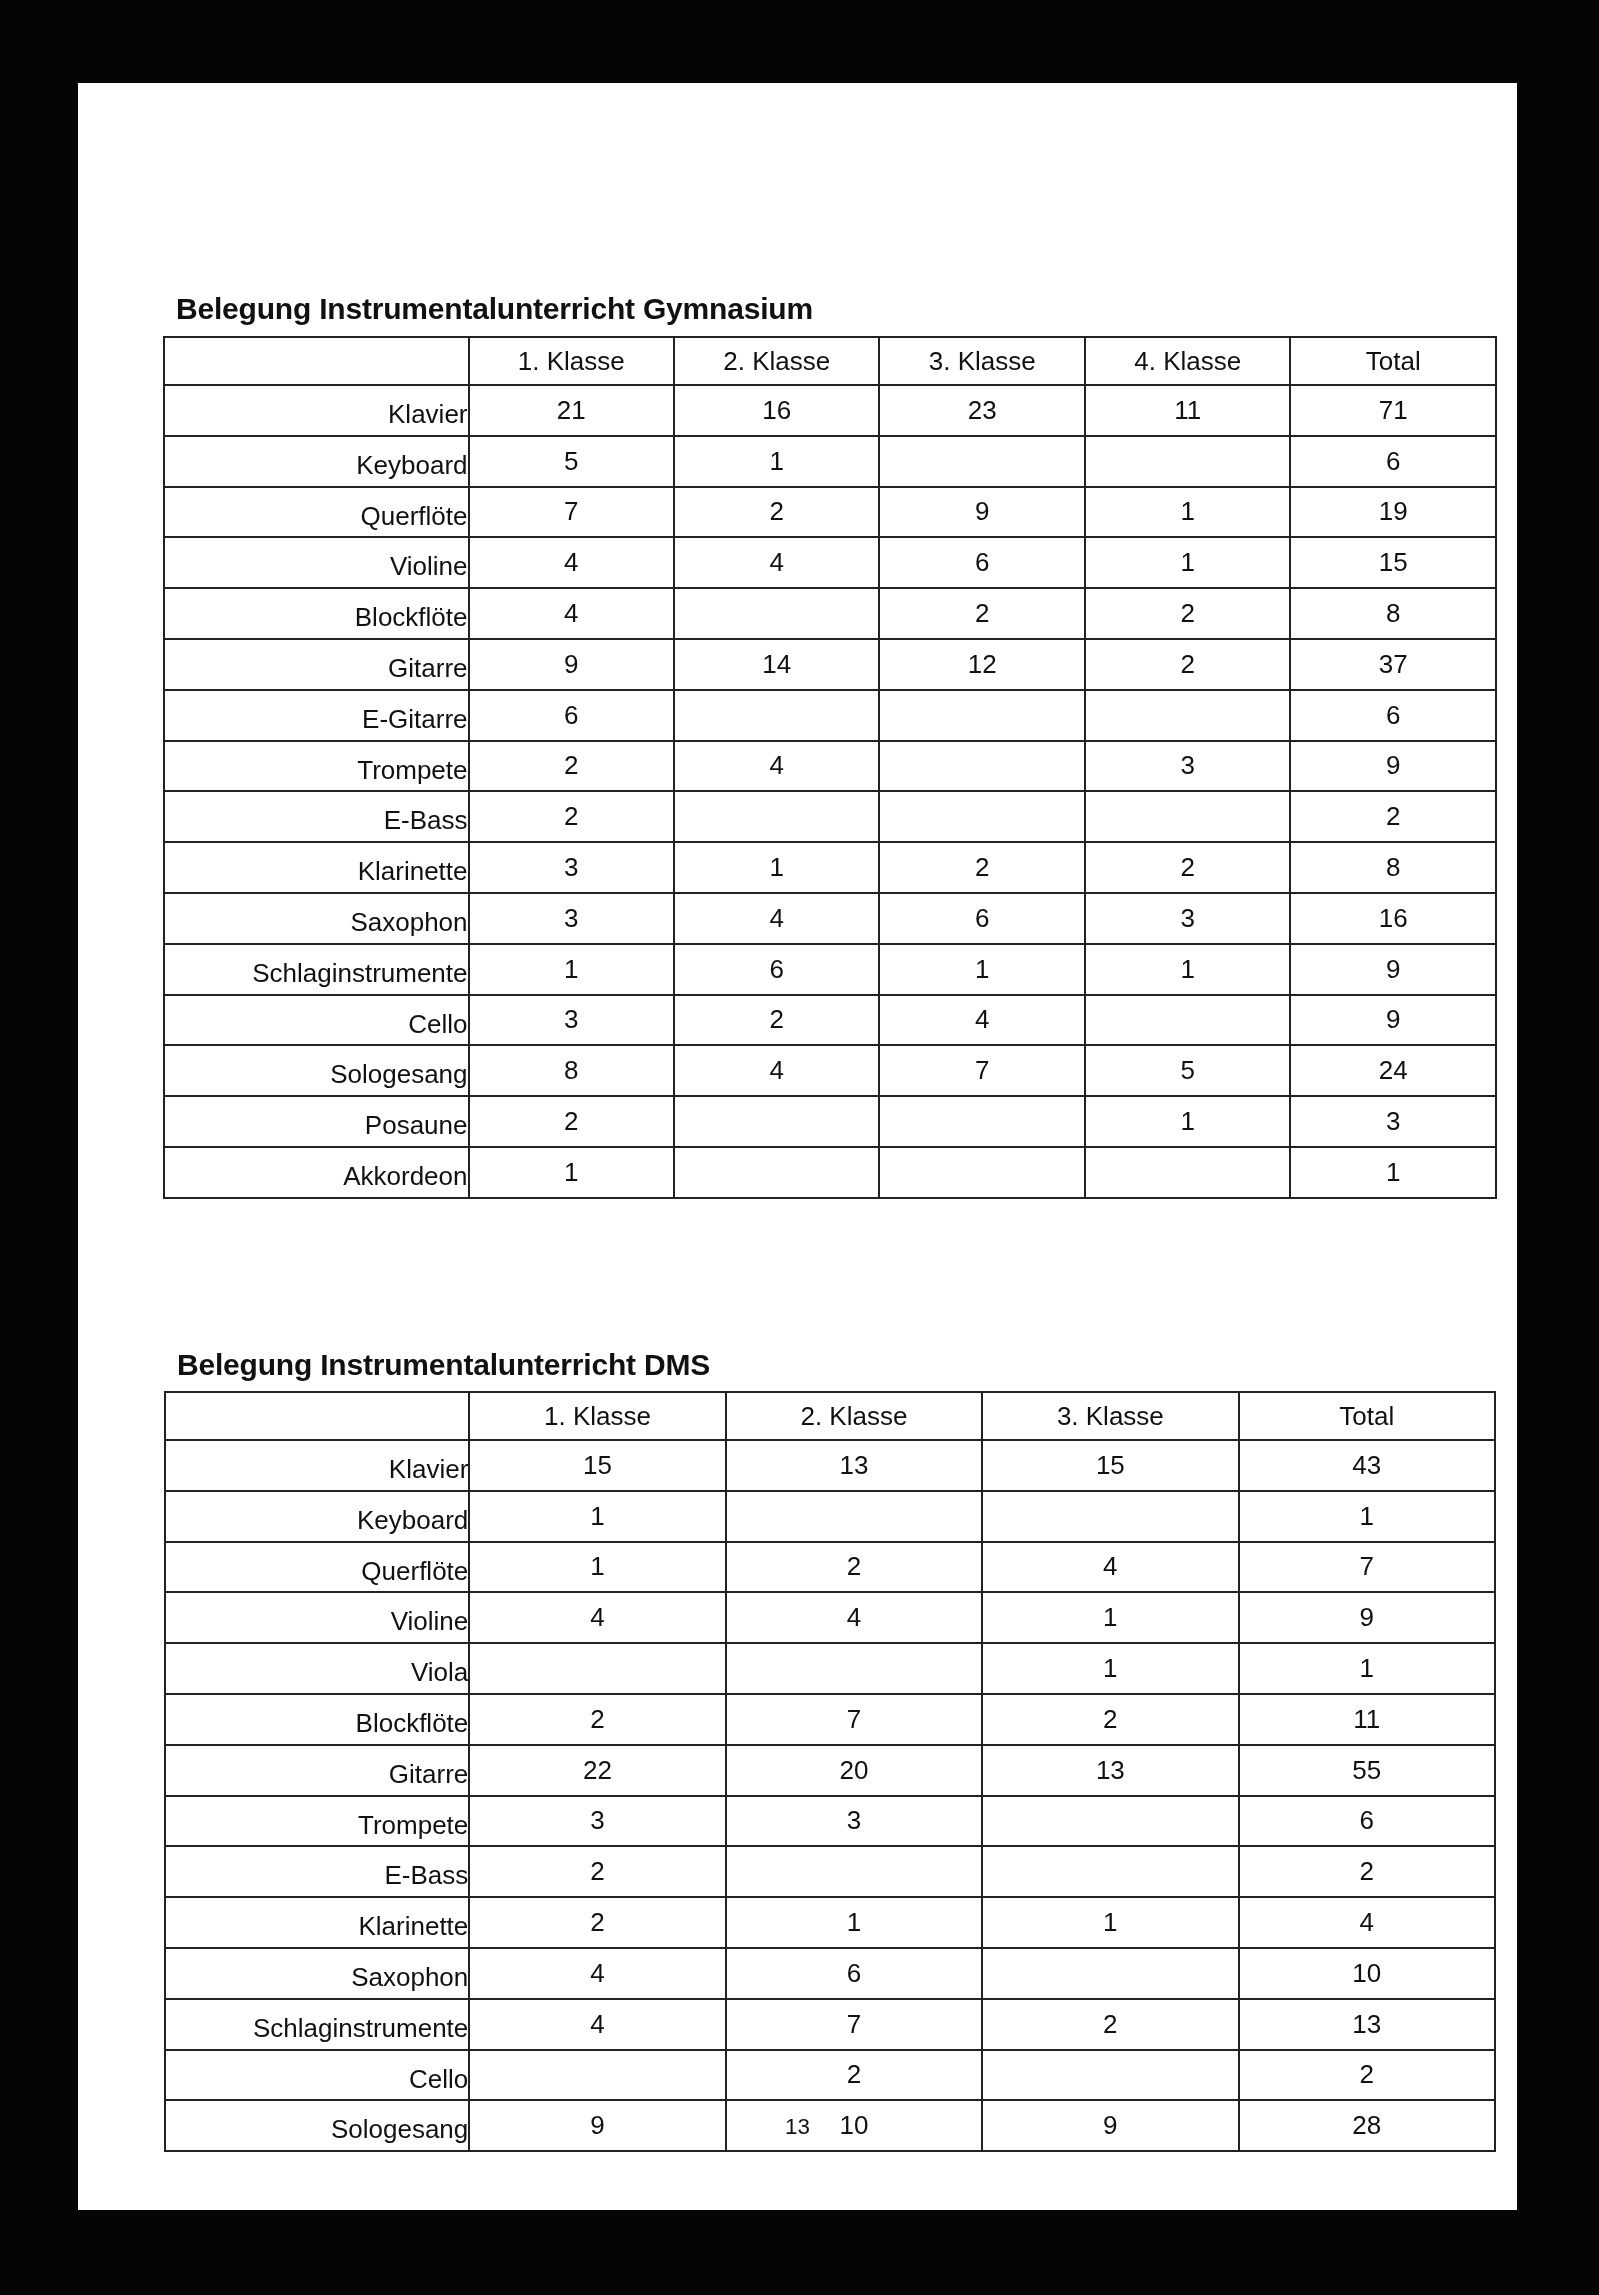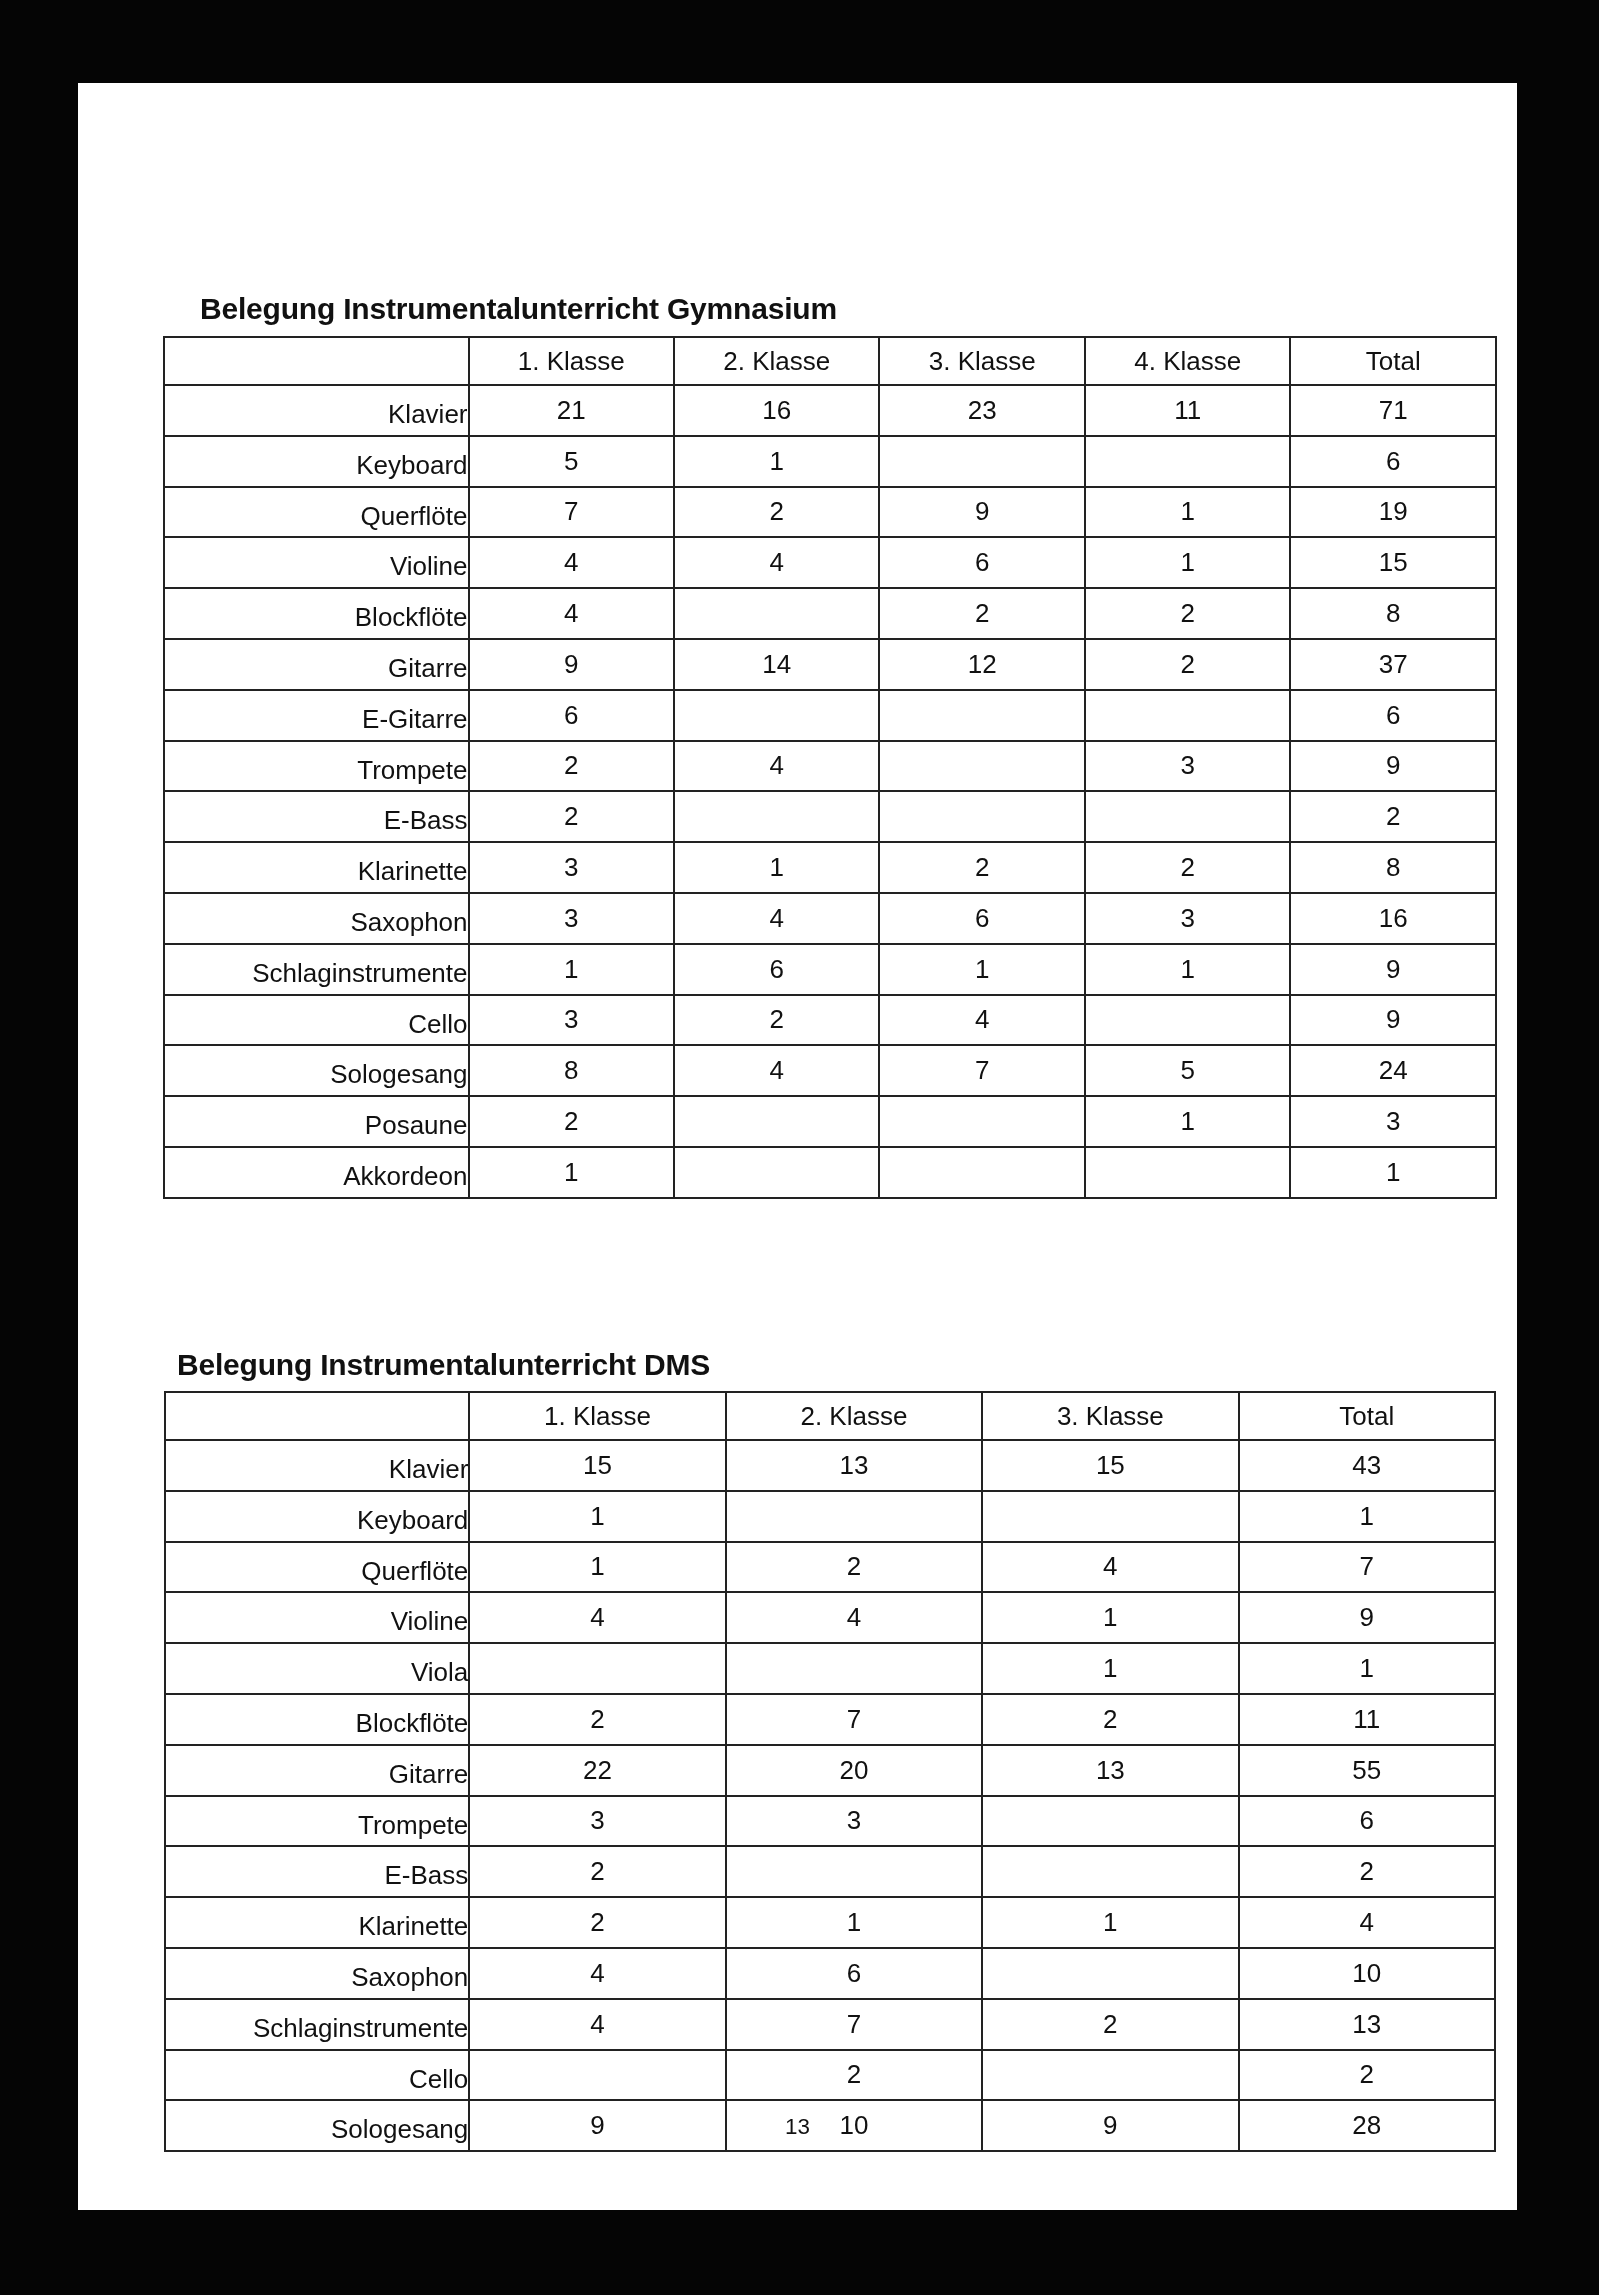--- a/index.html
+++ b/index.html
@@ -24,21 +24,21 @@
   table.grid td.label { text-align:right; padding-left:11.2px; vertical-align:bottom; padding-bottom:4.8px; }
   table.grid tr.head td { height:46px; }
   .pagenum {
     position:absolute; left:0; width:100%; text-align:center; top:2031px; font-size:22.4px;
   }
 </style>
 </head>
 <body>
 
 <div class="page">
-  <h2 class="title" style="left:98px; top:209px;margin-left:24px;">Belegung Instrumentalunterricht Gymnasium</h2>
+  <h2 class="title" style="left:98px; top:209px;">Belegung Instrumentalunterricht Gymnasium</h2>
   <table class="grid" id="tbl-gym" style="left:85px; top:253px; width:1334px;">
     <colgroup>
       <col style="width:286px">
         <col style="width:193px">
         <col style="width:193px">
         <col style="width:193px">
         <col style="width:193px">
         <col style="width:193px">
     </colgroup>
     <tbody>

